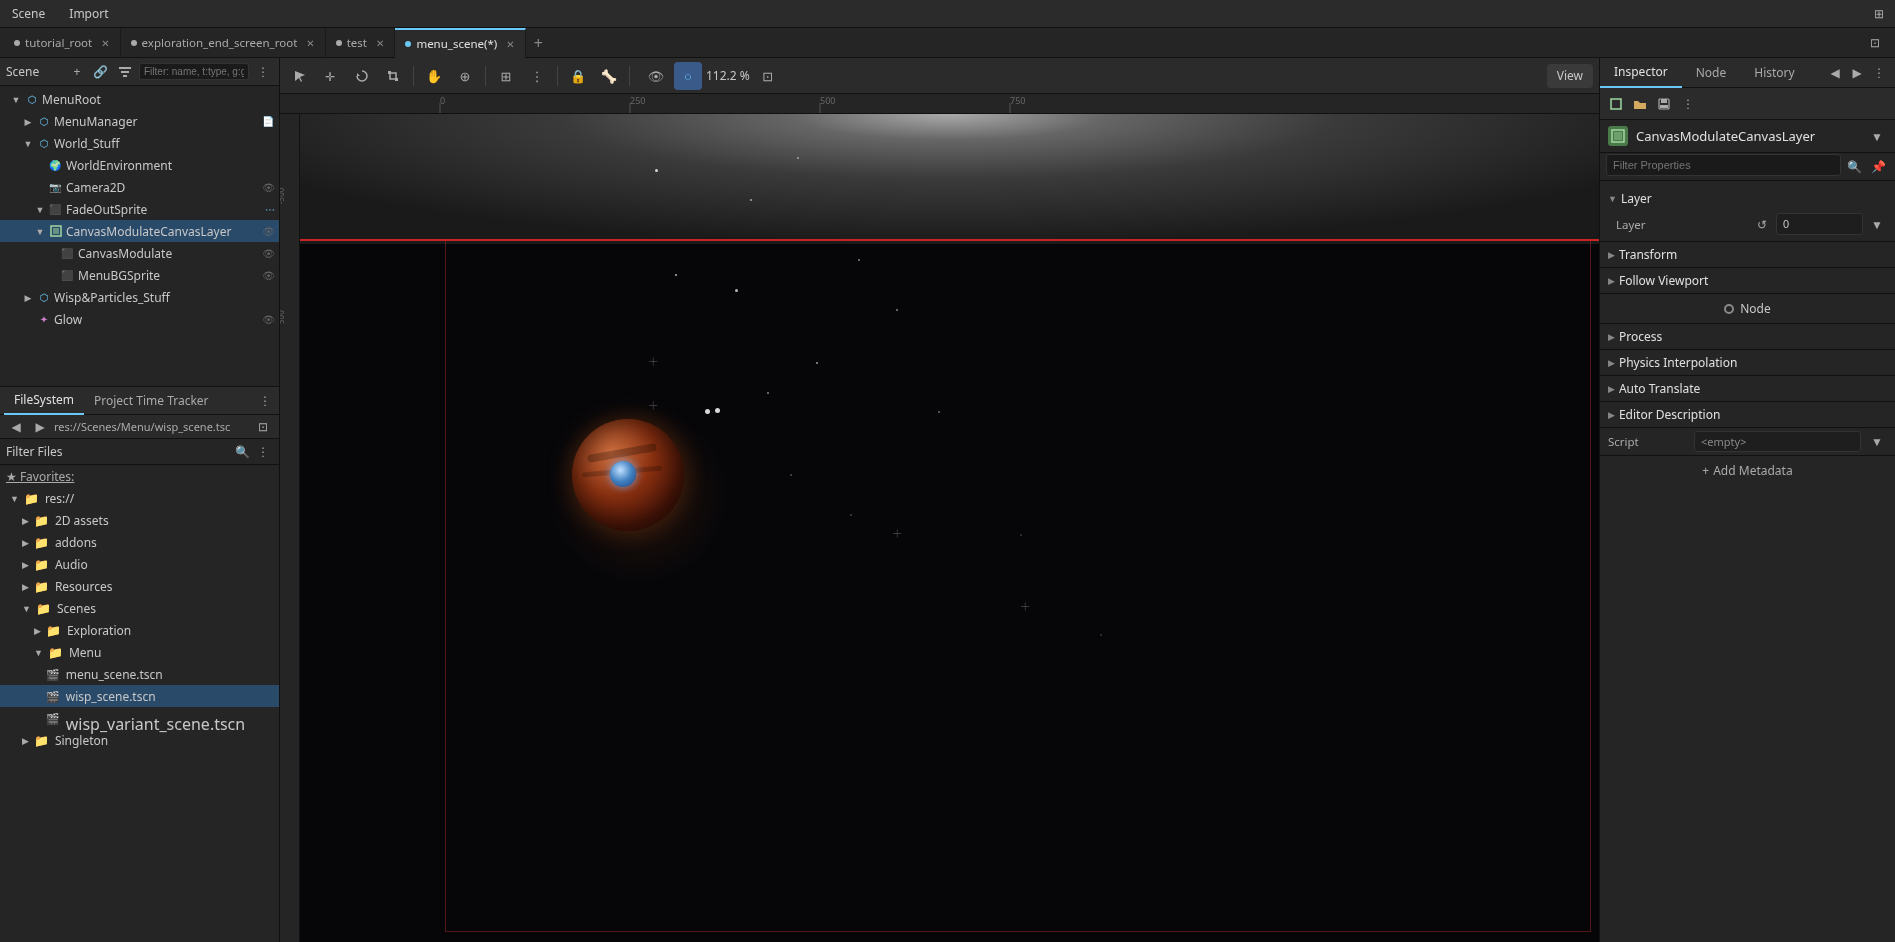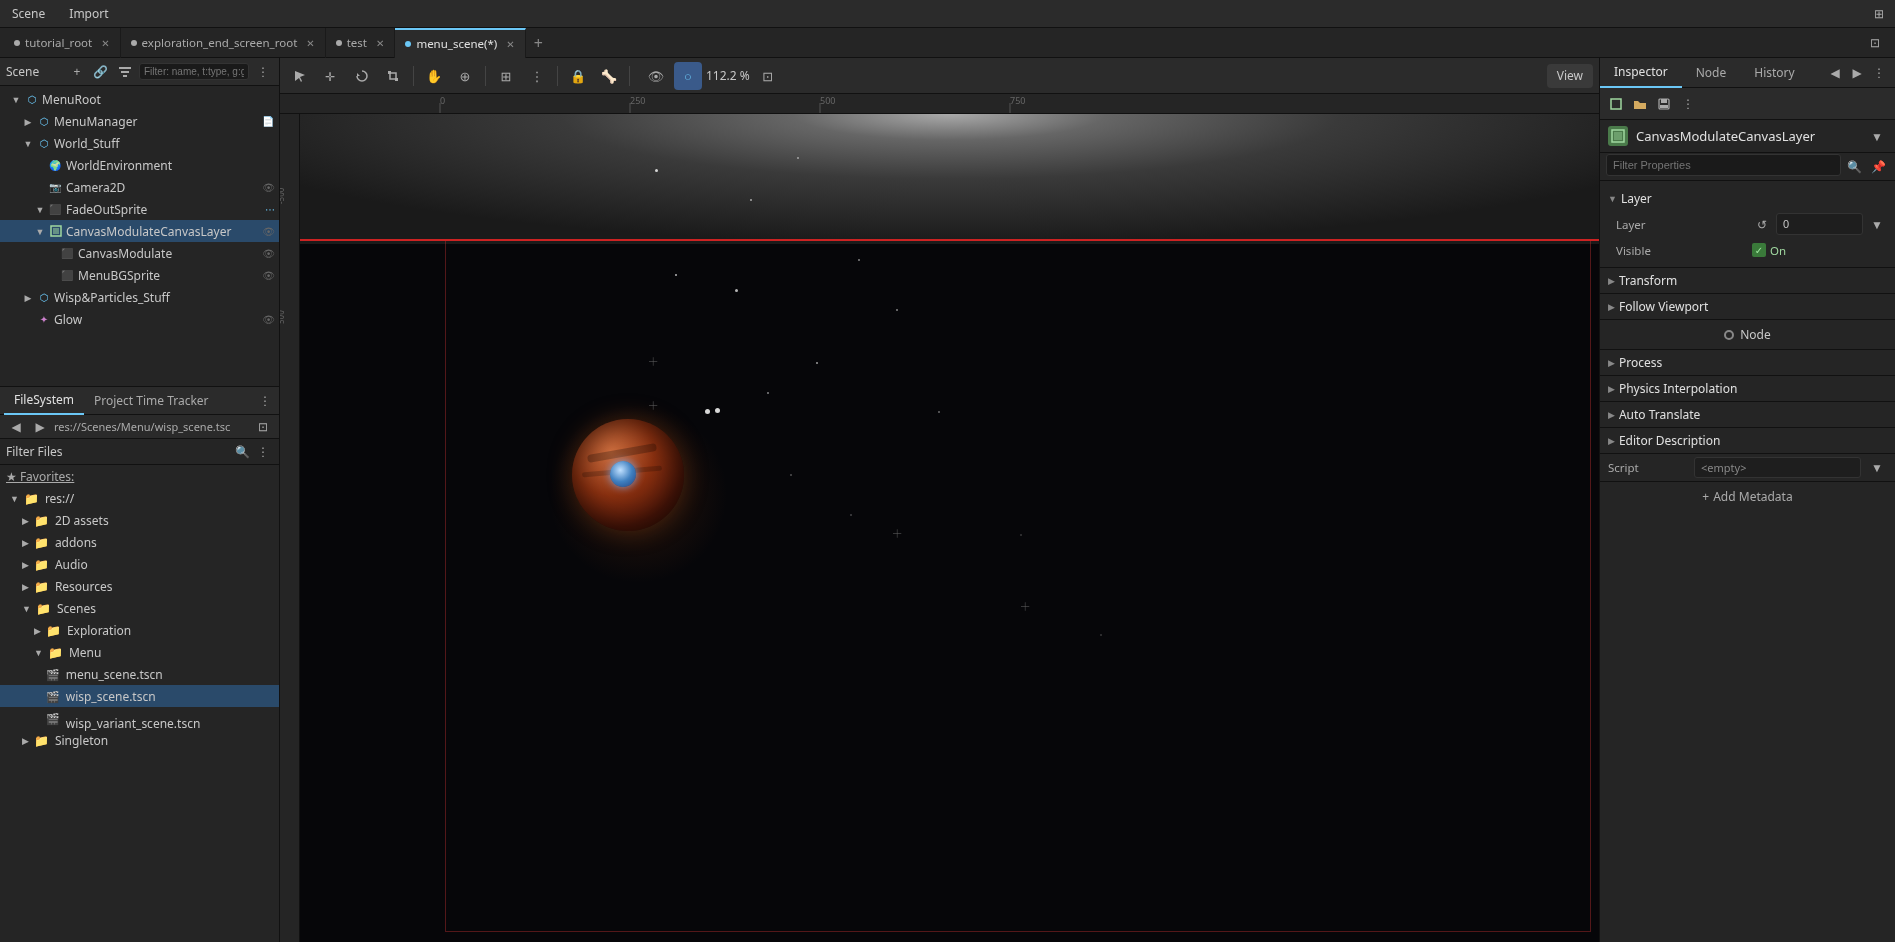--- a/index.html
+++ b/index.html
@@ -751,21 +751,21 @@
 
       <div class="fs-tree-item selected">
         <span class="indent" style="width:40px;"></span>
         <span class="fs-file-icon scene">🎬</span>
         <span style="margin-left:4px;font-size:12px;">wisp_scene.tscn</span>
       </div>
 
       <div class="fs-tree-item">
         <span class="indent" style="width:40px;"></span>
         <span class="fs-file-icon scene">🎬</span>
-        <span style="margin-left:4px;font-size:12px;margin-top:11px;">wisp_variant_scene.tscn</span>
+        <span style="margin-left:4px;font-size:16px;margin-top:11px;">wisp_variant_scene.tscn</span>
       </div>
 
       <div class="fs-tree-item">
         <span class="indent" style="width:16px;"></span>
         <span style="color:#aaa;font-size:9px;margin-right:3px;">▶</span>
         <span class="fs-folder-icon">📁</span>
         <span style="margin-left:4px;font-size:12px;">Singleton</span>
       </div>
     </div>
   </div>
@@ -956,27 +956,20 @@
 
       <div class="insp-property">
         <span class="prop-label">Layer</span>
         <div class="prop-value">
           <div class="icon-btn">↺</div>
           <input type="text" class="prop-input" value="0" style="width: 80px;">
           <div class="icon-btn">▼</div>
         </div>
       </div>
 
-      <div class="insp-property">
-        <span class="prop-label">Visible</span>
-        <div class="prop-value">
-          <div class="prop-checkbox">✓</div>
-          <span class="prop-on-label">On</span>
-        </div>
-      </div>
     </div>
 
     <div class="insp-collapsible" style="border-bottom:1px solid #111;">
       <span class="insp-arrow">▶</span>
       <span class="insp-section-title">Transform</span>
     </div>
 
     <div class="insp-collapsible" style="border-bottom:1px solid #111;">
       <span class="insp-arrow">▶</span>
       <span class="insp-section-title">Follow Viewport</span>

